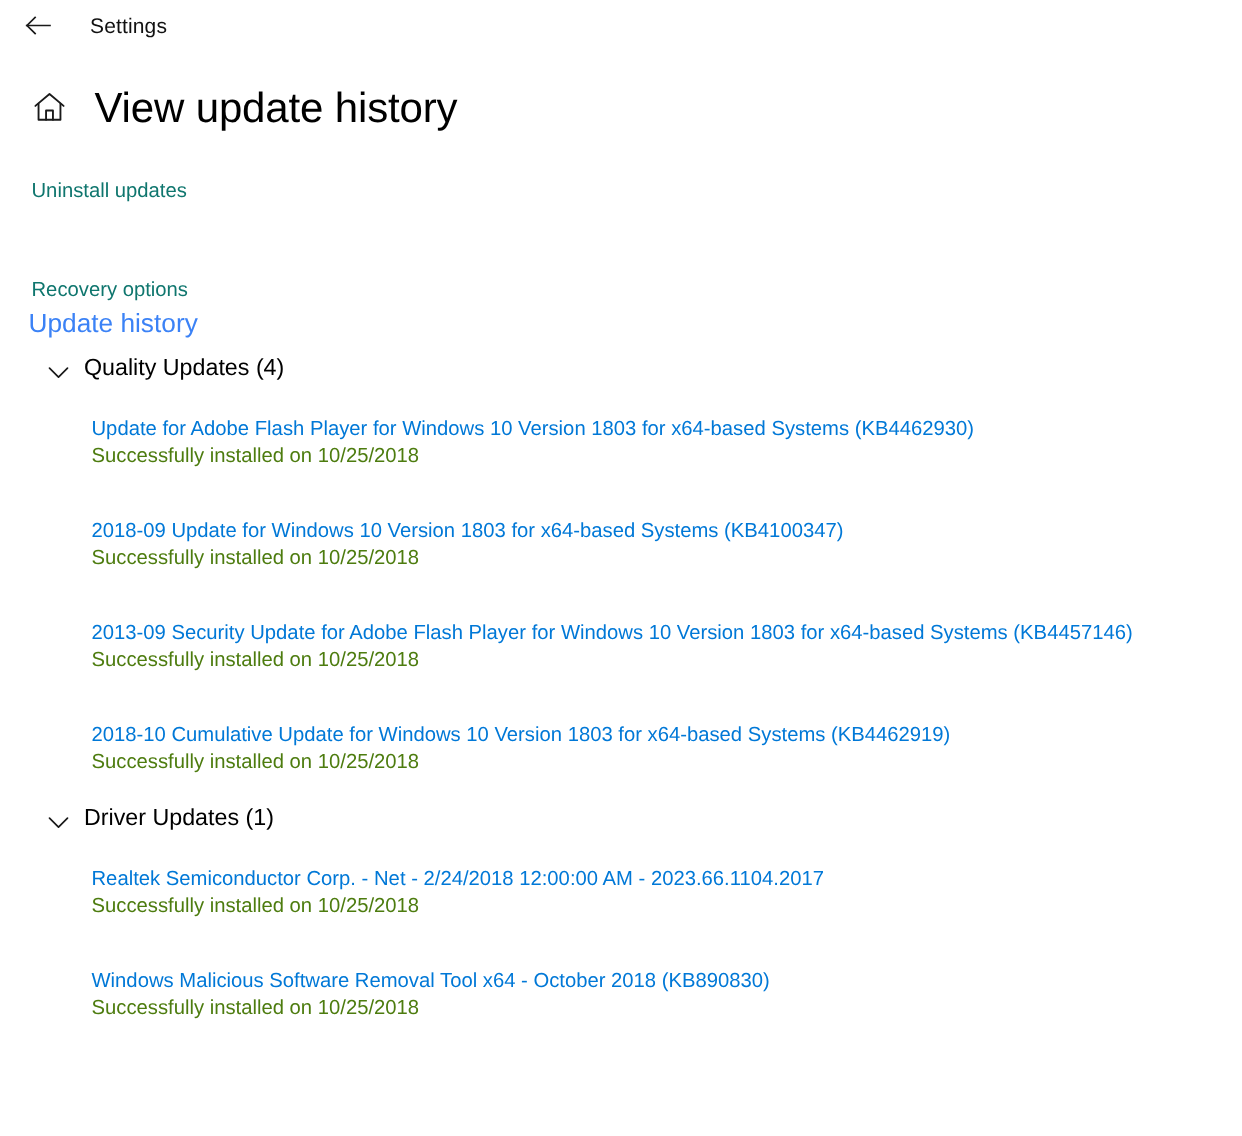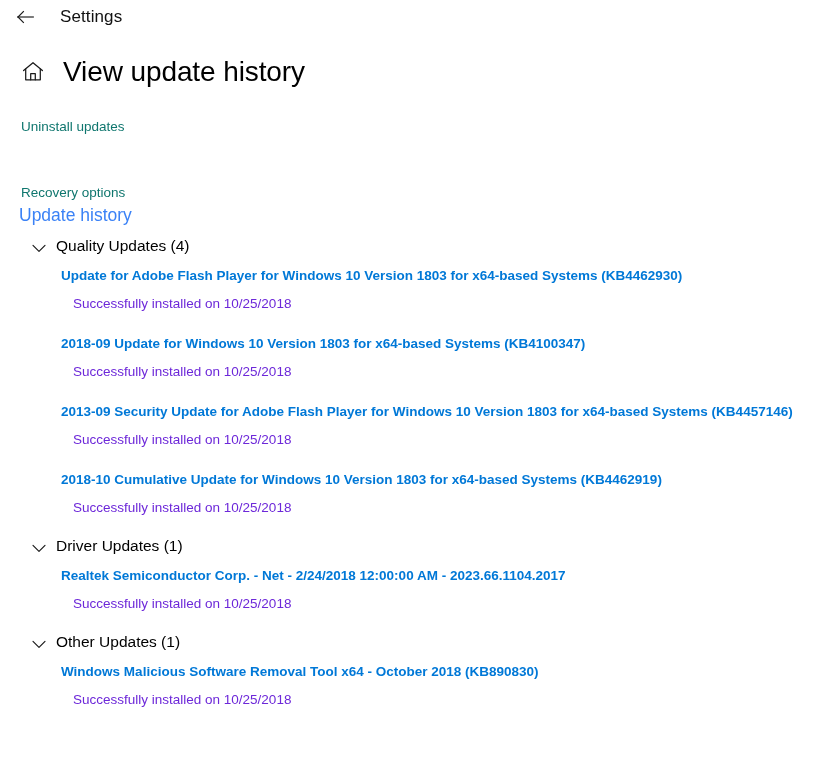--- a/index.html
+++ b/index.html
@@ -38,21 +38,21 @@
     background: transparent;
     border: none;
     padding: 0;
     cursor: default;
   }
   .back-button svg { display: block; }
   .app-name {
     position: absolute;
     left: 60px;
     top: 9px;
-    font-size: 17px;
+    font-size: 14px;
     line-height: 16px;
     color: #111111;
     letter-spacing: 0.1px;
   }
 
   
   .page-header {
     position: absolute;
     left: 0;
     top: 52px;
@@ -169,38 +169,36 @@
   }
 
   .entries { position: relative; }
   .entry {
     position: relative;
     height: 68px;
   }
   .entry-link {
     position: absolute;
     left: 61px;
-    top: 6px;
+    top: 16px;
     font-size: 13.5px;
     line-height: 18px;
     color: #0078d7;
     text-decoration: none;
     white-space: nowrap;
     cursor: default;
-    font-weight: bold;
   }
   .entry-status {
     position: absolute;
     left: 61px;
     top: 34px;
     font-size: 13.5px;
     line-height: 18px;
-    color: #6d28d9;
-    white-space: nowrap;
-    margin-left: 12px;
+    color: #4d7c0f;
+    white-space: nowrap;
   }
 </style>
 </head>
 <body>
 
 <div class="titlebar">
   <button class="back-button">
     <span>
       <svg width="17" height="14" viewBox="0 0 17 14" fill="none" stroke="#1a1a1a" stroke-width="1.15" stroke-linecap="square">
         <path d="M0.7 7 H16.3"></path>
@@ -274,28 +272,20 @@
       </div>
       <div class="entries">
         <div class="entry">
           <a href="#" class="entry-link">Realtek Semiconductor Corp. - Net - 2/24/2018 12:00:00 AM - 2023.66.1104.2017</a>
           <div class="entry-status">Successfully installed on 10/25/2018</div>
         </div>
       </div>
     </div>
 
     <div class="group">
-      <div class="group-header">
-        <span class="chevron">
-          <svg width="14" height="9" viewBox="0 0 14 9" fill="none" stroke="#1a1a1a" stroke-width="1.15" stroke-linecap="round" stroke-linejoin="round">
-            <path d="M1 1.4 L7 7.4 L13 1.4"></path>
-          </svg>
-        </span>
-        <span class="group-title">Other Updates (1)</span>
-      </div>
       <div class="entries">
         <div class="entry">
           <a href="#" class="entry-link">Windows Malicious Software Removal Tool x64 - October 2018 (KB890830)</a>
           <div class="entry-status">Successfully installed on 10/25/2018</div>
         </div>
       </div>
     </div>
 
   </div>
 </div>

